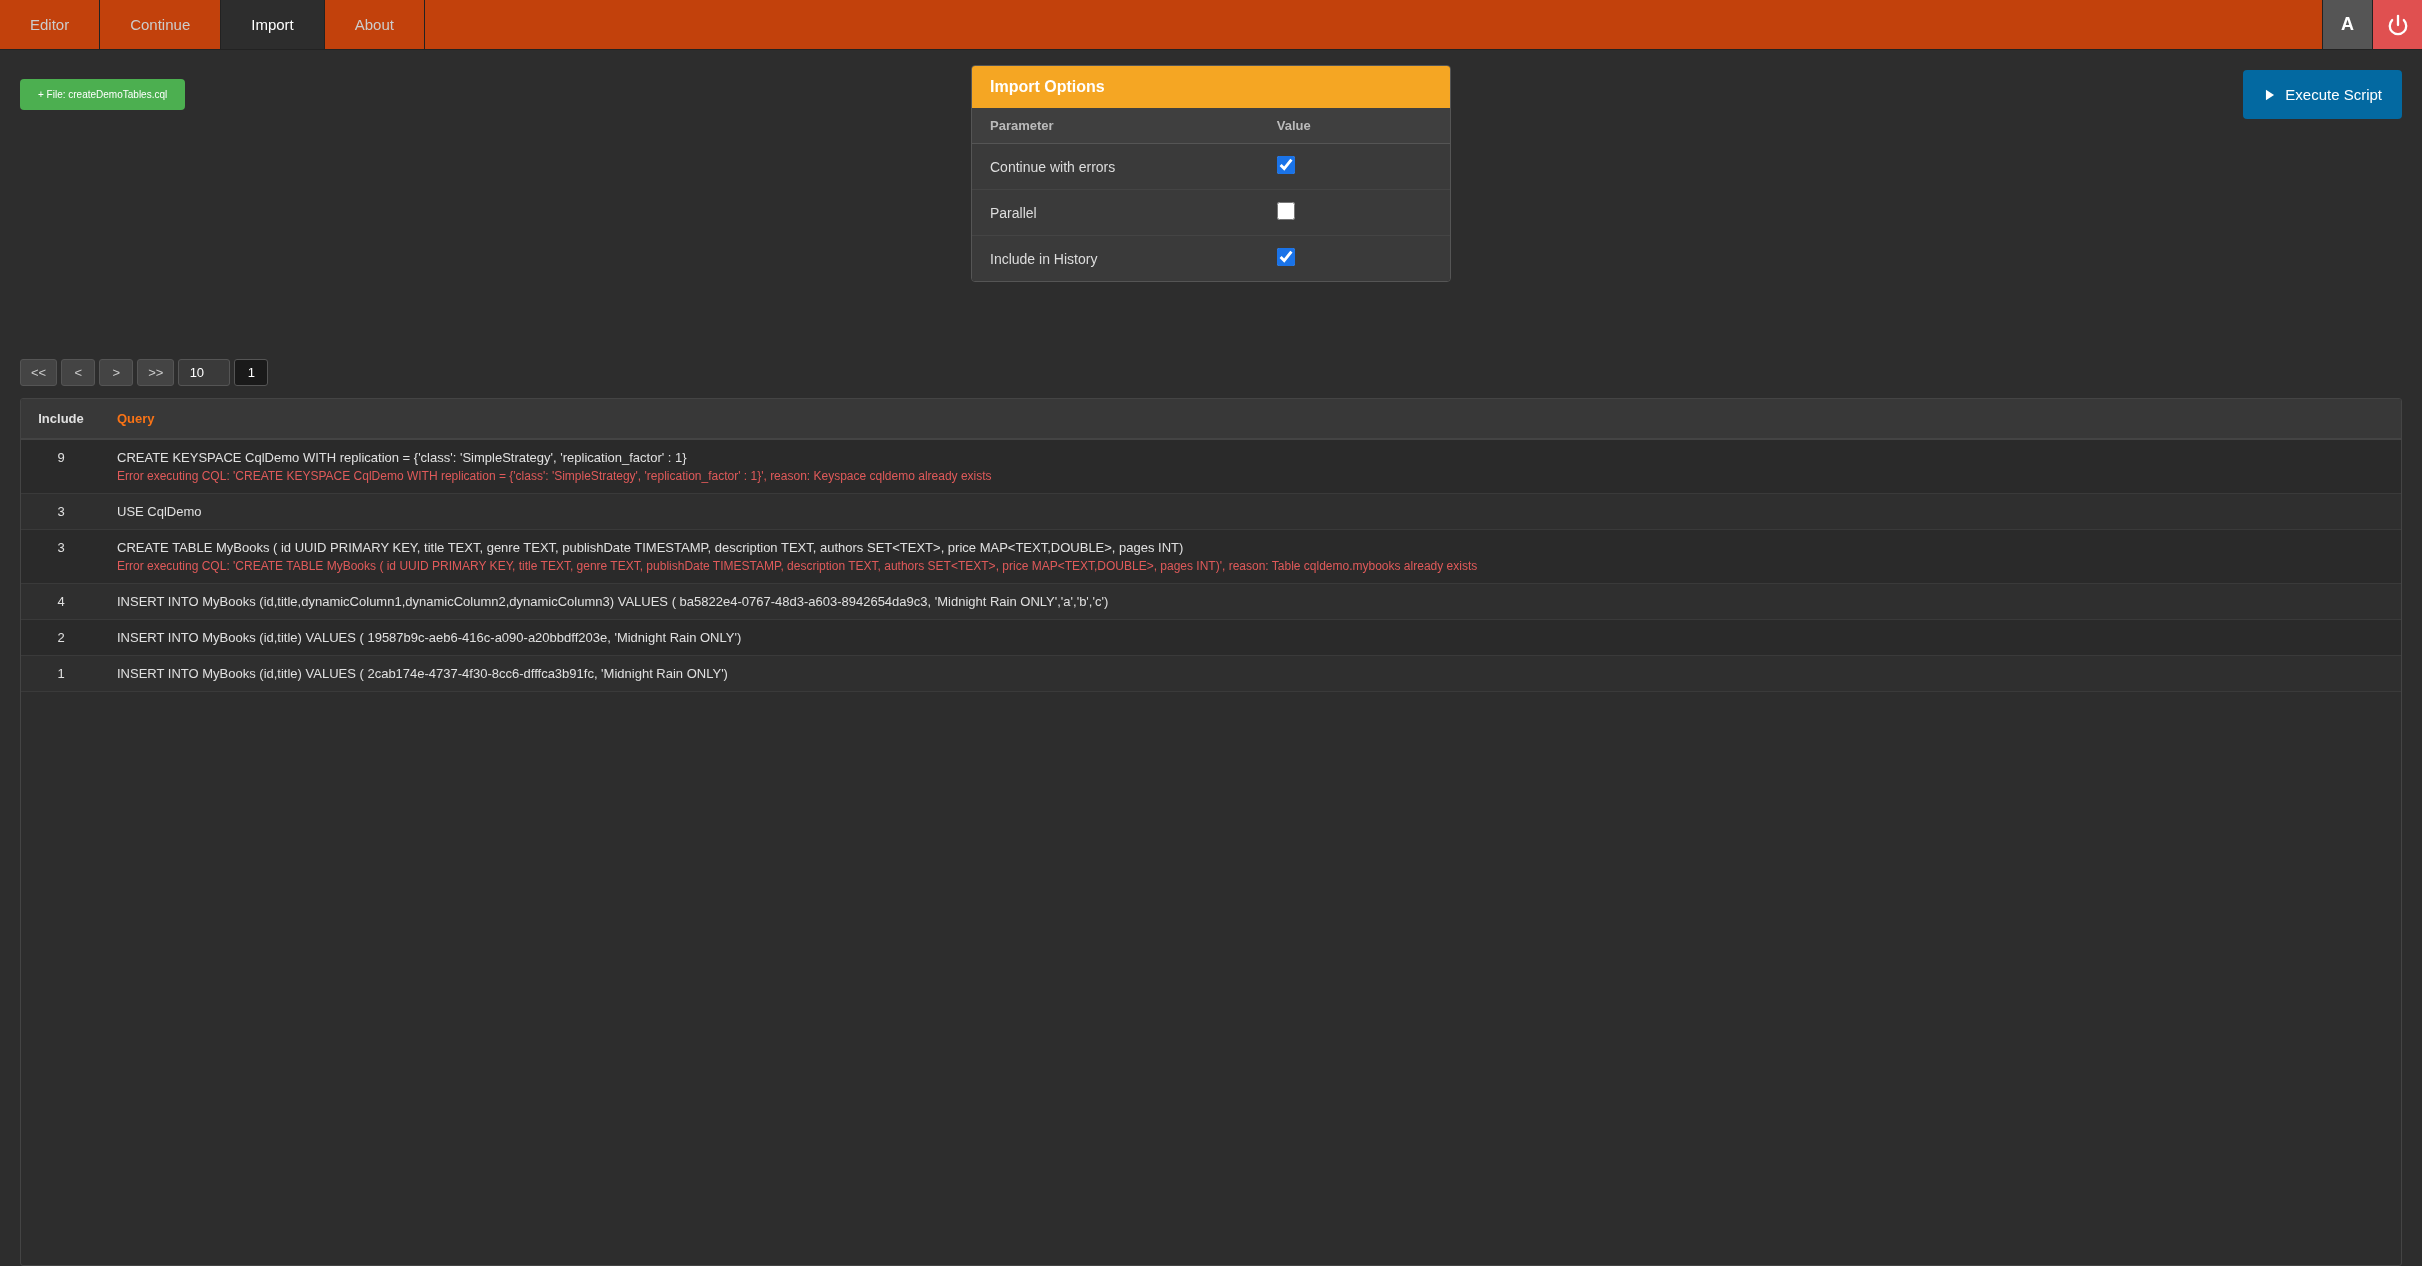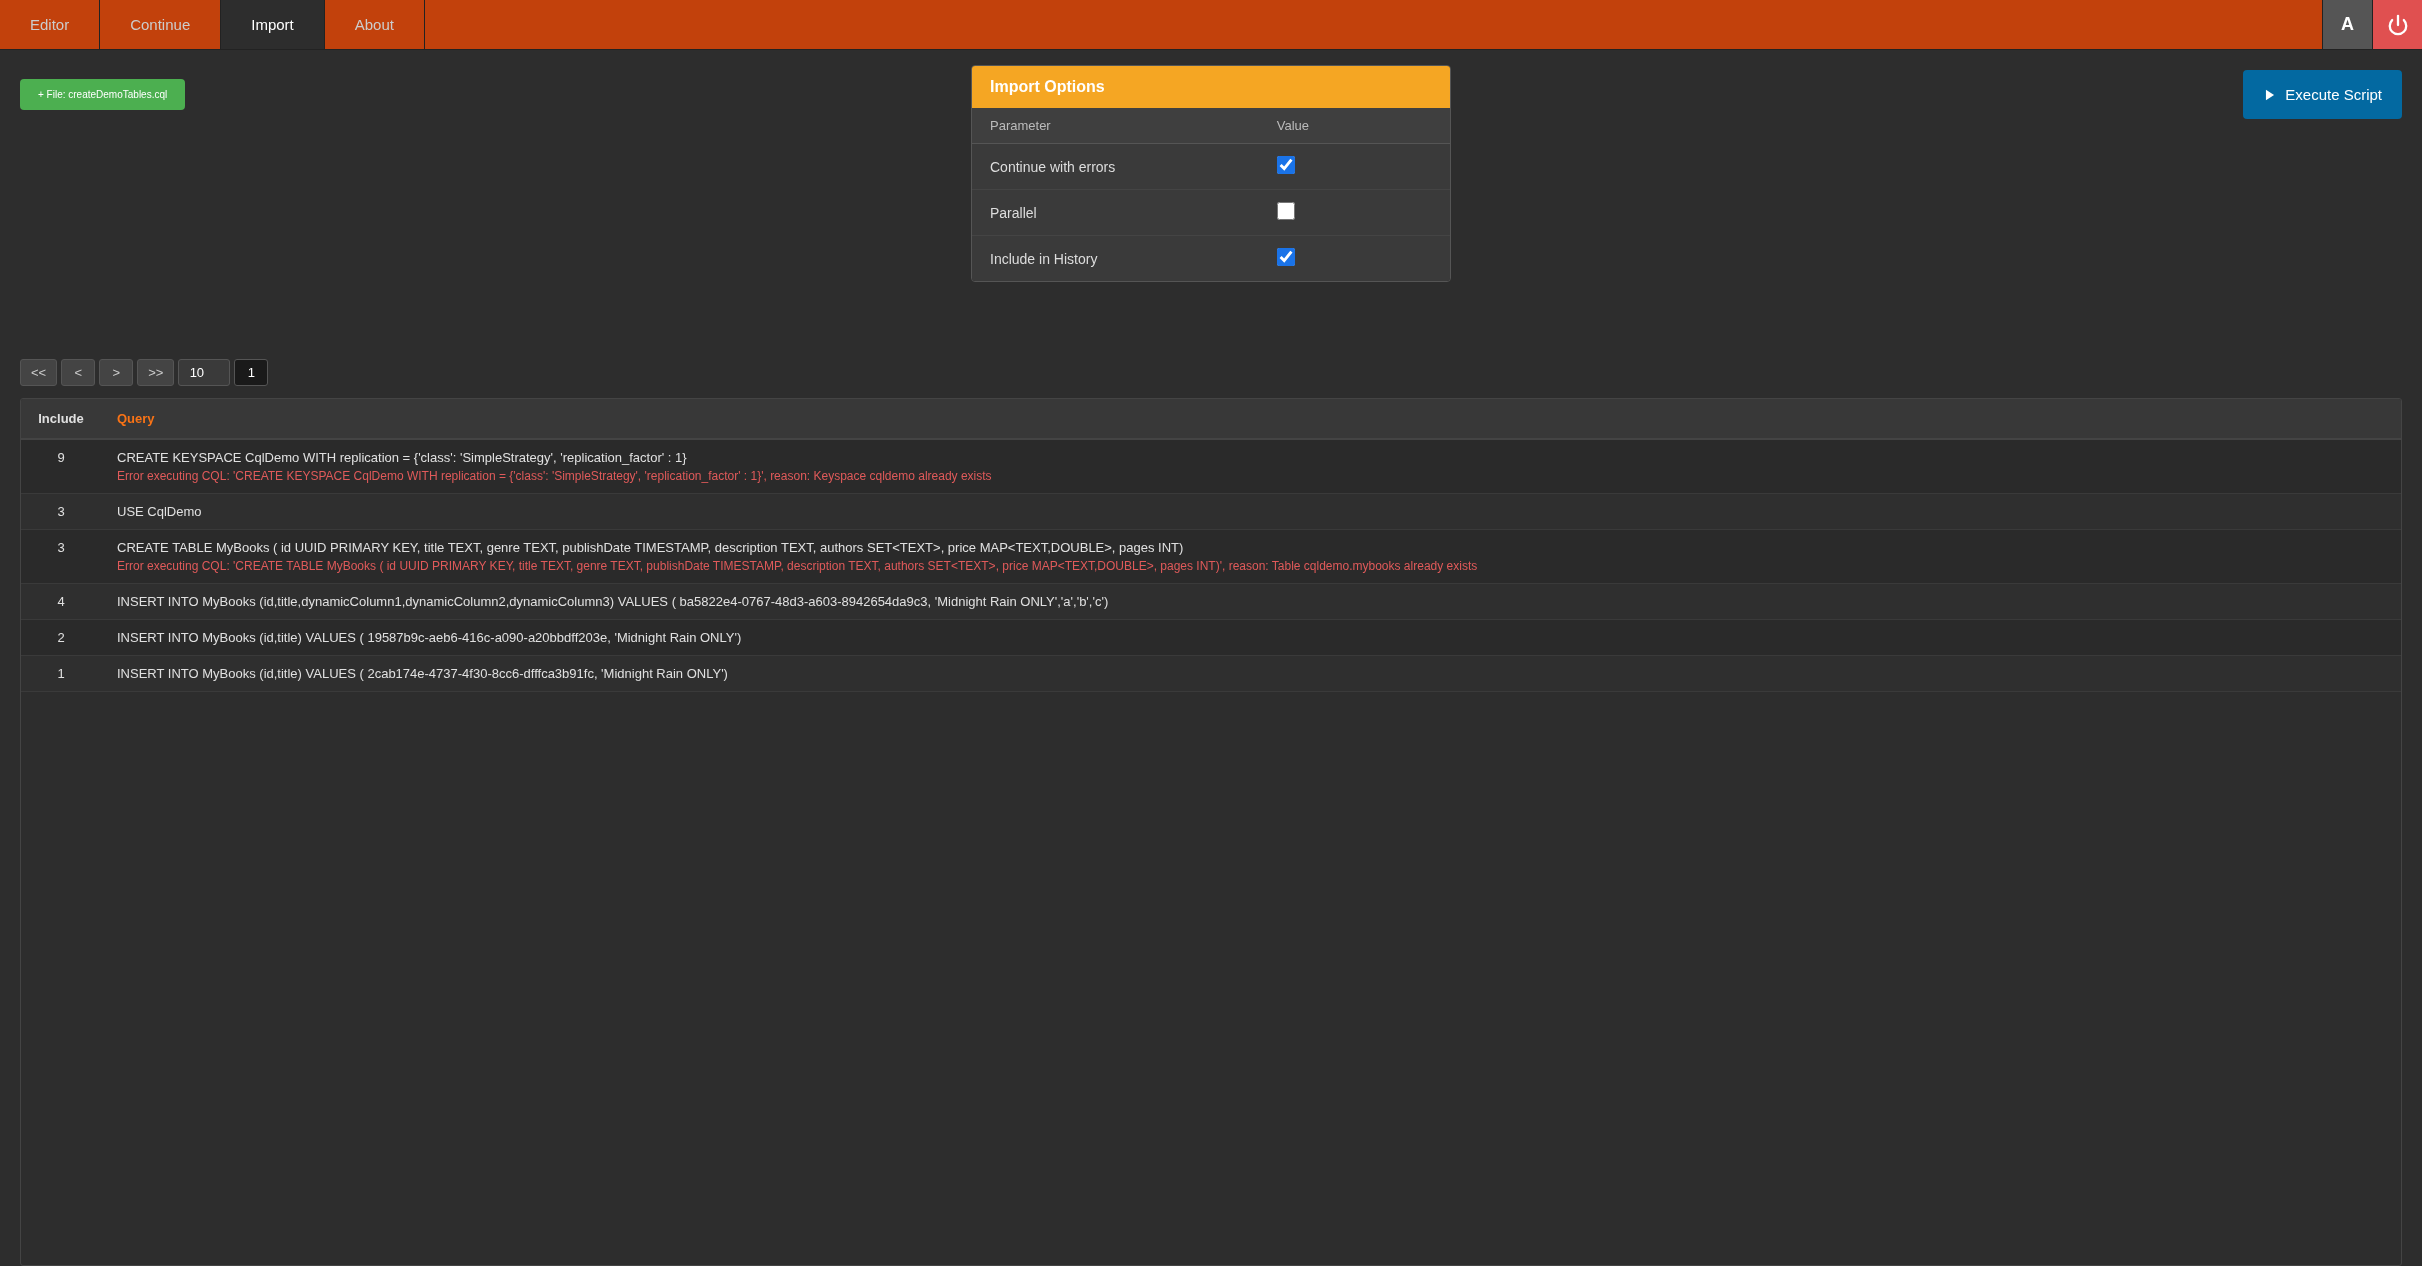--- a/index.html
+++ b/index.html
@@ -114,21 +114,21 @@
       font-weight: 700;
       padding: 12px 18px;
     }
     .import-options-table {
       width: 100%;
       border-collapse: collapse;
     }
     .import-options-table th {
       background: #3f3f3f;
       color: #bbb;
-      font-weight: 400;
+      font-weight: 700;
       font-size: 13px;
       padding: 10px 18px;
       text-align: left;
       border-bottom: 1px solid #555;
     }
     .import-options-table td {
       padding: 12px 18px;
       border-bottom: 1px solid #444;
       background: #3a3a3a;
       vertical-align: middle;

